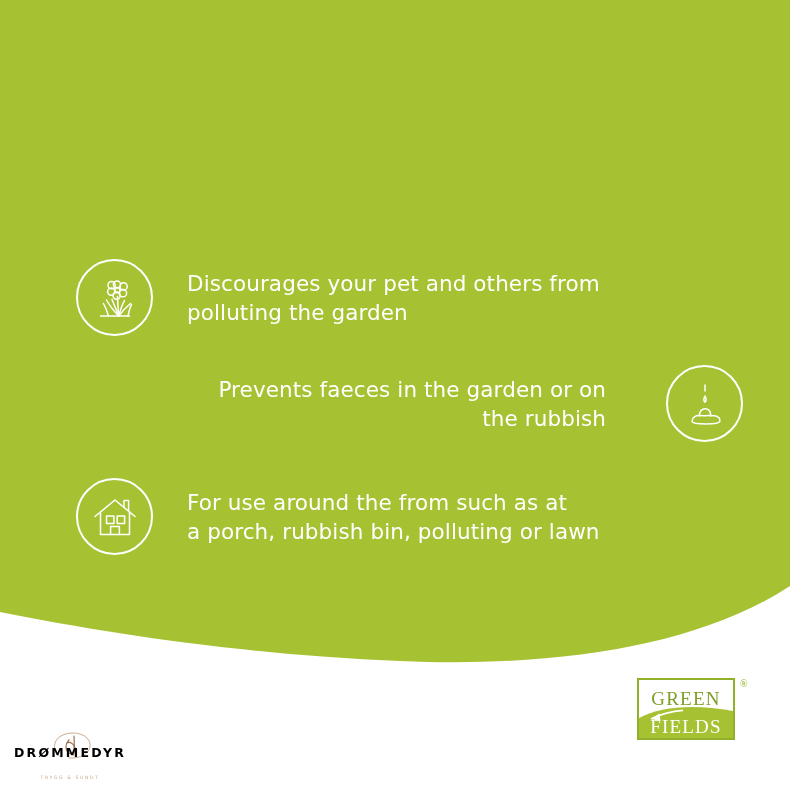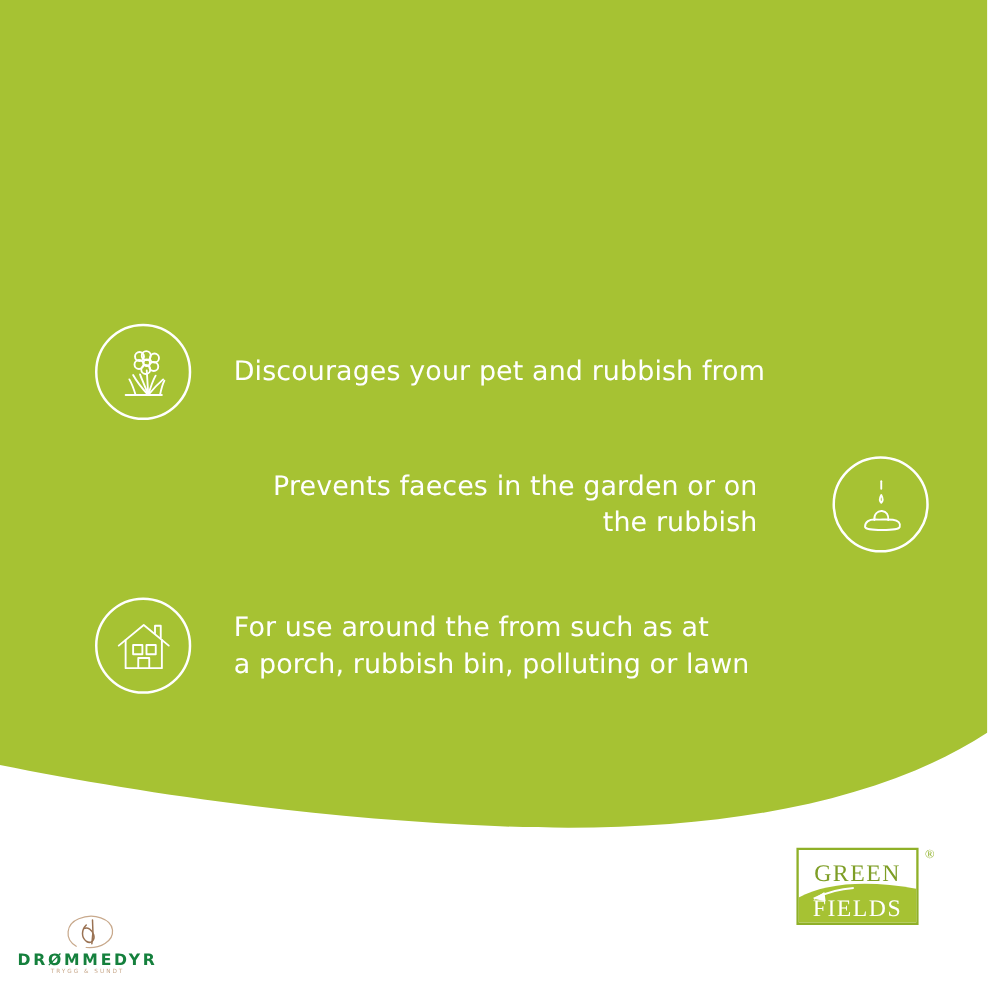--- a/index.html
+++ b/index.html
@@ -107,24 +107,24 @@
     position: absolute;
     left: 34px;
     top: 0px;
     width: 46px;
     height: 30px;
   }
   .dd-monogram svg { display:block; }
   .dd-wordmark {
     position: absolute;
     left: 0px;
-    top: 29px;
+    top: 14px;
     width: 112px;
     text-align: right;
-    color: #15803d;
+    color: #000000;
     font-size: 12.5px;
     font-weight: bold;
     letter-spacing: 2.2px;
     font-family: "DejaVu Sans", "Liberation Sans", sans-serif;
   }
   .dd-tagline {
     position: absolute;
     left: 0px;
     top: 44px;
     width: 112px;
@@ -166,21 +166,22 @@
         <path d="M31.6 46 C26 40 22 34.5 19.5 30"></path>
         <path d="M31.6 46 C29 39 26.5 33.5 25 29.5"></path>
         <path d="M31.6 46 C33.5 39.5 35.5 34 37.5 30.5"></path>
         <path d="M31.6 46 C36 40.5 40 36.5 43.5 33.5"></path>
         <path d="M21.5 46 C20 41 18.5 37 16.5 33.5"></path>
         <path d="M41 46 C42 41 43 37.5 44.5 34.5"></path>
         <path d="M13.5 46 L42.5 46"></path>
       </svg>
     </div>
     <div class="feature-text">
-      <div>Discourages your pet and rubbish from</div>
+      <div>Discourages your pet and others from</div>
+      <div>polluting the garden</div>
     </div>
   </div>
 
   <div class="feature feature-2">
     <div class="icon-circle">
       <svg width="56" height="56" viewBox="0 0 56 56" xmlns="http://www.w3.org/2000/svg" fill="none" stroke="#ffffff" stroke-width="1.5" stroke-linecap="round" stroke-linejoin="round">
 
         <path d="M28 9 L28 15"></path>
         <path d="M28 20 C26.6 22.6 26.6 25 28 26.2 C29.4 25 29.4 22.6 28 20 Z"></path>
 

